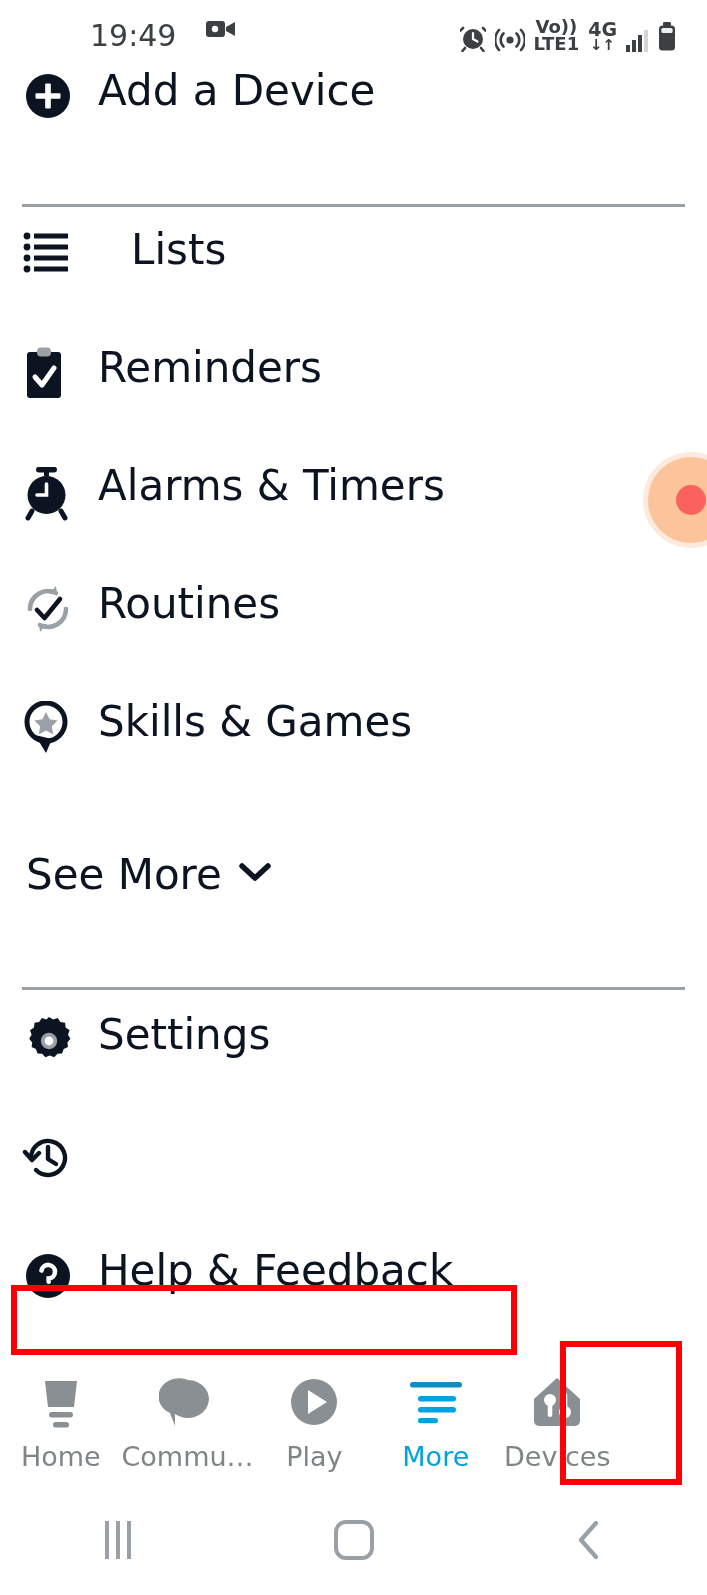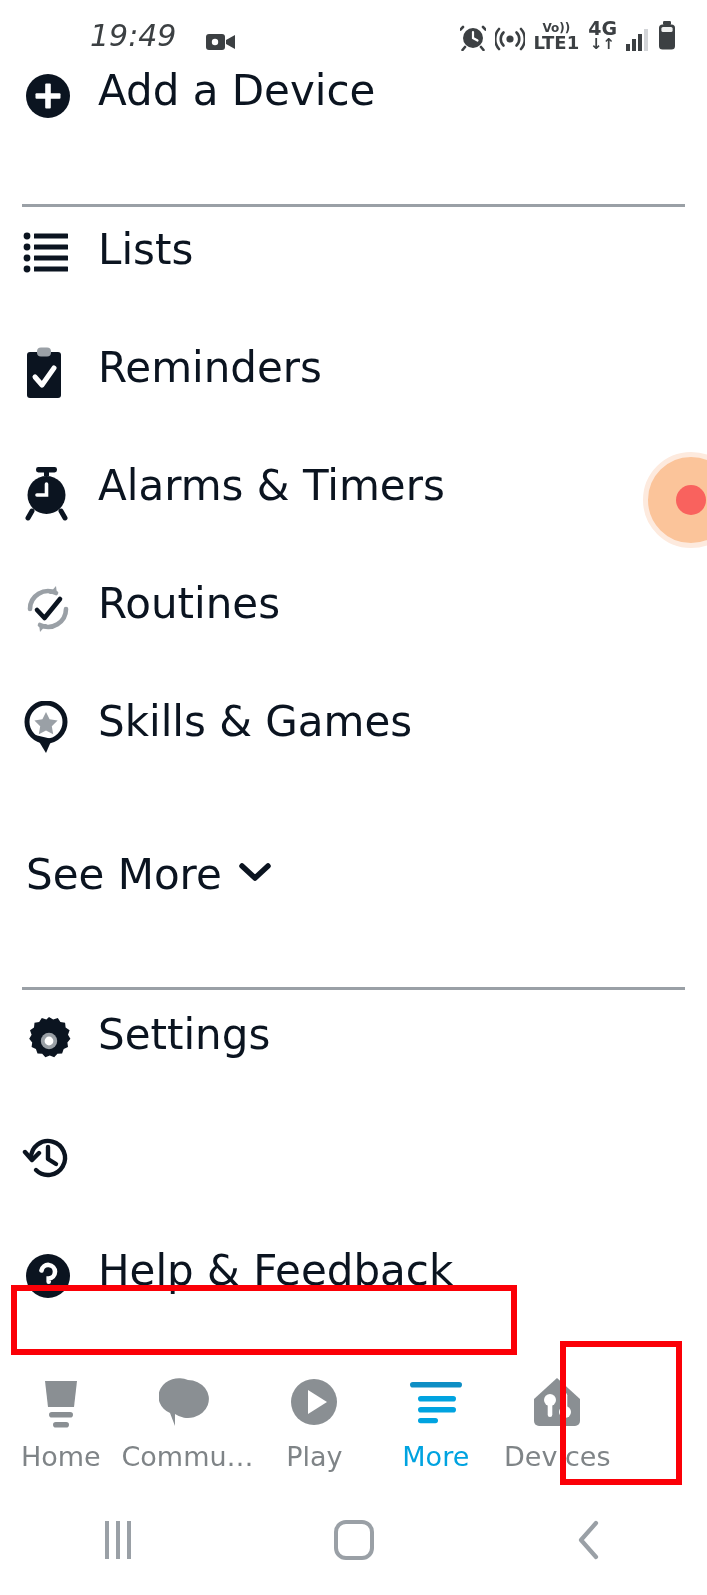--- a/index.html
+++ b/index.html
@@ -10,27 +10,27 @@
     overflow:hidden;
   }
   #screen { position:relative; width:707px; height:1595px; background:#fff; }
 
   
   .statusbar {
     position:absolute; left:0; top:0; width:707px; height:70px;
     display:flex; align-items:center; justify-content:space-between;
     padding:0 30px 0 90px;
   }
-  .sb-left { display:flex; align-items:flex-end; gap:30px;font-style:italic; }
+  .sb-left { display:flex; align-items:flex-start; gap:30px; }
   .sb-time { font-size:30px; color:#3c4043; font-family:"DejaVu Sans", sans-serif; letter-spacing:0px; }
   .sb-right { display:flex; align-items:flex-end; gap:9px; }
   .sb-icn { display:flex; align-items:center; }
 
   .volte { display:flex; flex-direction:column; align-items:center; line-height:0.95; color:#3c4043; font-weight:bold;}
-  .volte .l1 { font-size:12px; }
+  .volte .l1 { font-size:18px; }
   .volte .l2 { font-size:18px; }
   .g4 { display:flex; flex-direction:column; align-items:center; line-height:0.95; color:#3c4043; font-weight:bold;}
   .g4 .l1 { font-size:19px; }
   .g4 .l2 { font-size:15px; }
 
   .bars { display:flex; align-items:flex-end; gap:2px; height:22px; }
   .bars i { display:block; width:4px; background:#3c4043; }
   .bars i:nth-child(1){ height:7px; }
   .bars i:nth-child(2){ height:12px; }
   .bars i:nth-child(3){ height:17px; }
@@ -178,21 +178,21 @@
           <circle cx="26" cy="26" r="22" fill="#0b1420"></circle>
           <rect x="23.2" y="13.5" width="5.6" height="25" rx="1" fill="#ffffff"></rect>
           <rect x="13.5" y="23.2" width="25" height="5.6" rx="1" fill="#ffffff"></rect>
         </svg>
       </span>
       <span class="lbl">Add a Device</span>
     </div>
 
     <div class="divider" style="margin-top:12px;"></div>
 
-    <div class="row" style="margin-top:22px;">
+    <div class="row" style="margin-top:22px;gap:33px;">
       <span class="ic">
         <svg width="52" height="50" viewBox="0 0 52 50">
           <g fill="#0b1420">
             <circle cx="5" cy="7" r="3.4"></circle>
               <rect x="12" y="4.4" width="34" height="5.2" rx="0.6"></rect>
             <circle cx="5" cy="18" r="3.4"></circle>
               <rect x="12" y="15.4" width="34" height="5.2" rx="0.6"></rect>
             <circle cx="5" cy="29" r="3.4"></circle>
               <rect x="12" y="26.4" width="34" height="5.2" rx="0.6"></rect>
             <circle cx="5" cy="40" r="3.4"></circle>

